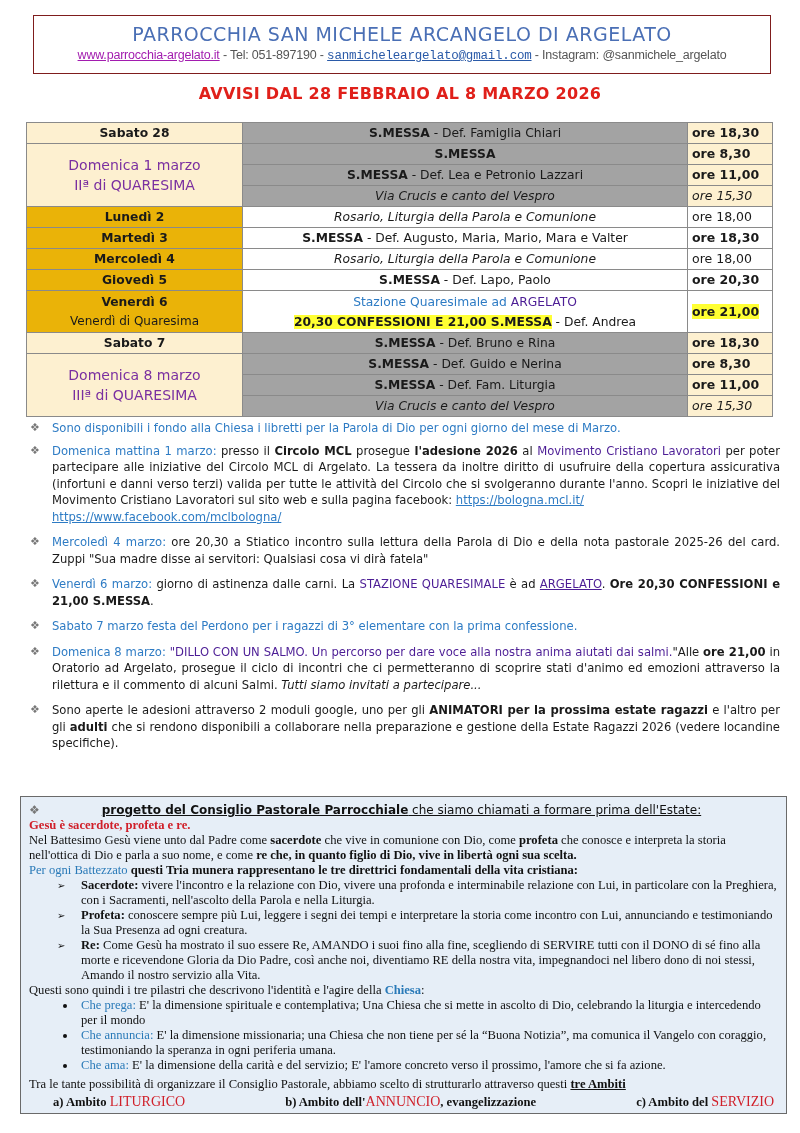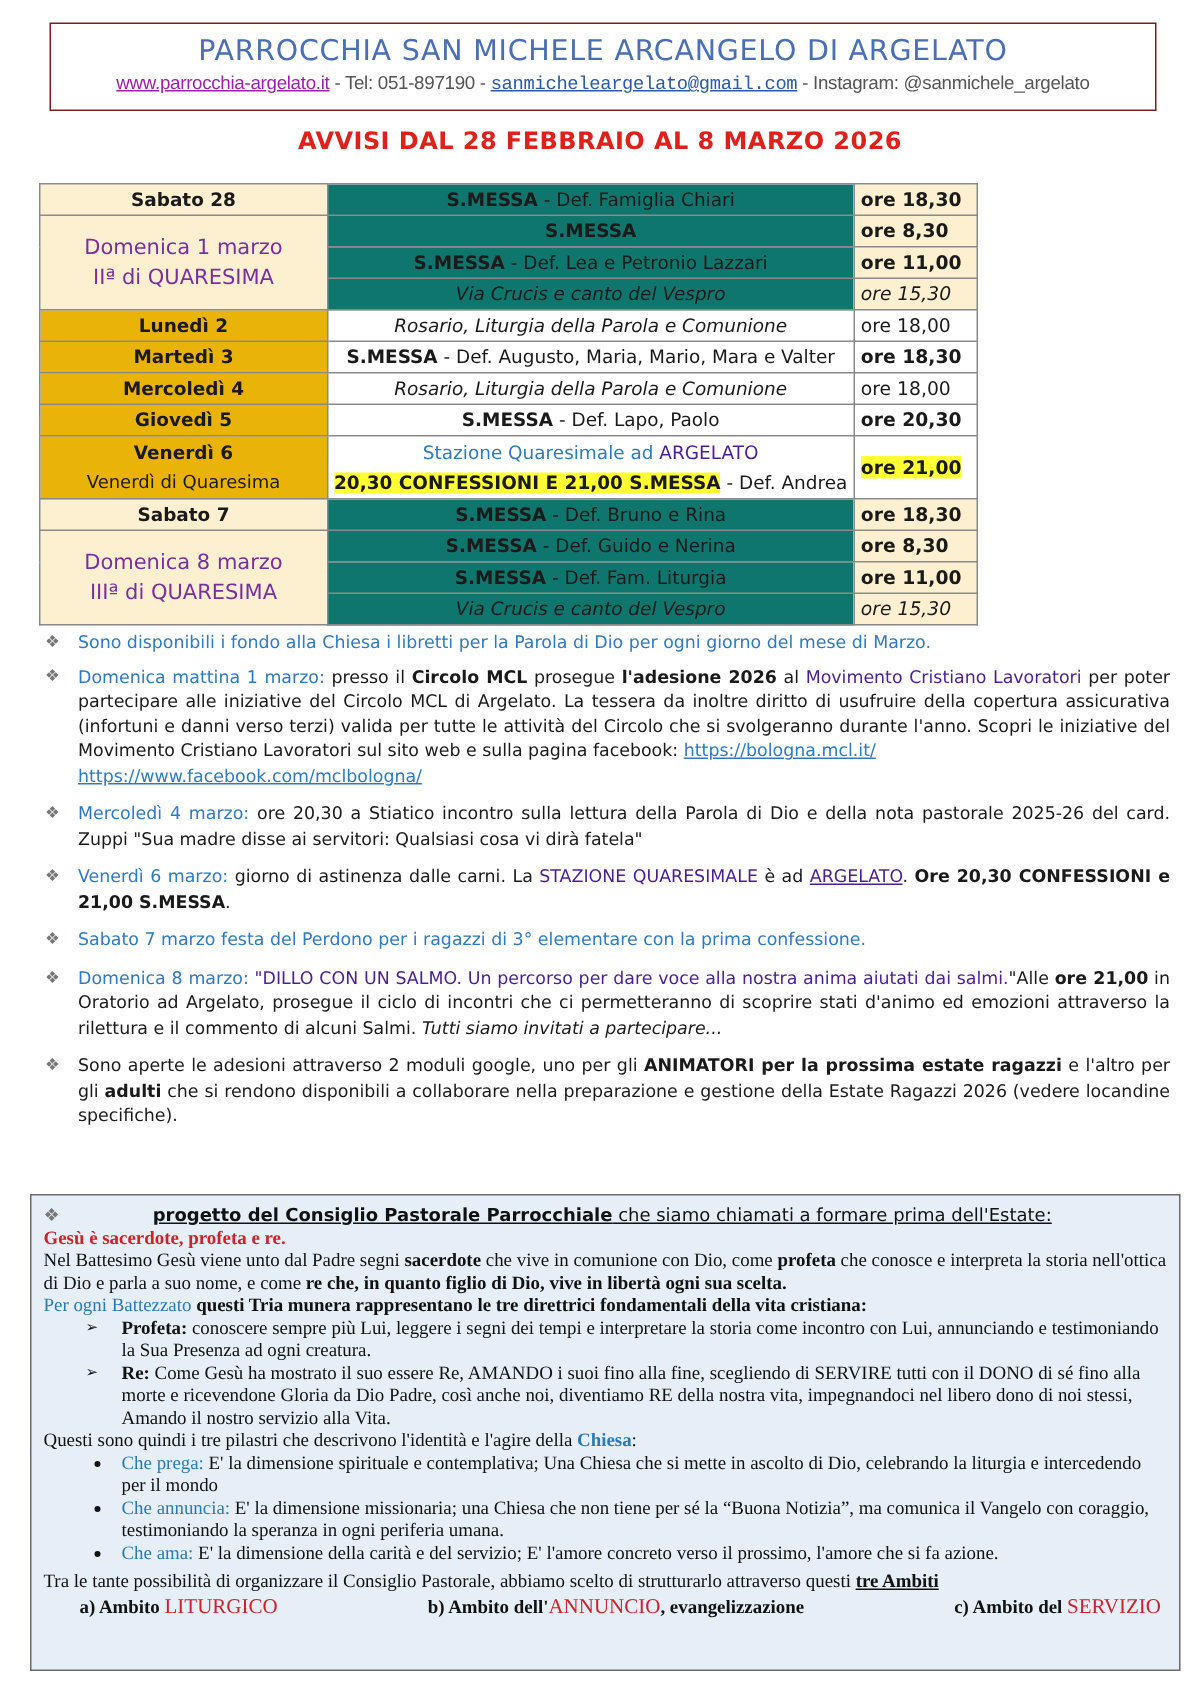--- a/index.html
+++ b/index.html
@@ -3,26 +3,26 @@
 <meta charset="utf-8">
 <style>
   html,body{margin:0;padding:0;background:#fff;}
   body{width:800px;height:1133px;position:relative;overflow:hidden;font-family:"DejaVu Sans",sans-serif;color:#1a1a1a;}
   .hdr{position:absolute;left:33px;top:15px;width:738px;height:59px;border:1px solid #7f1d1d;box-sizing:border-box;text-align:center;}
   .hdr .t1{font-family:"DejaVu Sans",sans-serif;font-size:19px;color:#4a6fb5;letter-spacing:0.5px;margin-top:6px;line-height:24px;}
   .hdr .t2{font-family:"Liberation Sans",sans-serif;font-size:12.5px;color:#555;line-height:18px;letter-spacing:-0.2px;}
   .hdr .t2 a{color:#a21caf;text-decoration:underline;}
   .hdr .t2 a.mail{color:#2a5aa8;font-family:Liberation Mono, monospace;}
   .avvisi{position:absolute;left:0;width:800px;top:84px;text-align:center;color:#e0201a;font-weight:bold;font-size:16px;letter-spacing:0.3px;}
-  table.sched{position:absolute;left:26px;top:122px;width:626px;border-collapse:collapse;font-size:12.3px;}
+  table.sched{position:absolute;left:26px;top:122px;width:747px;border-collapse:collapse;font-size:12.3px;}
   table.sched td{border:1px solid #8a8a8a;padding:0 4px;height:20px;line-height:20px;text-align:center;white-space:nowrap;}
   td.day{width:207px;background:#fdf0d0;font-weight:bold;}
   td.day.w{background:#eab308;}
   td.day.sun{color:#7a2fa0;font-weight:normal;font-size:14px;line-height:20px;}
-  td.ev{background:#0f766e;}
+  td.ev{background:#a3a3a3;}
   td.ev.w{background:#fff;}
   td.tm{width:76px;text-align:left!important;background:#fdf0d0;font-weight:bold;font-size:12.5px;}
   td.tm.w{background:#fff;}
   td.tm.n{font-weight:normal;}
   .it{font-style:italic;}
   .b{font-weight:bold;}
   .blue{color:#2d7bc4;}
   .red{color:#4c1d95;margin-top:28px;}
   .hl{background:#ffff33;}
   .sub{font-weight:normal;font-size:12px;}
@@ -163,23 +163,24 @@
     <span class="bul">❖</span>
     <span>Sono aperte le adesioni attraverso 2 moduli google, uno per gli </span><b>ANIMATORI per la prossima estate ragazzi</b><span> e l'altro per gli </span><b>adulti</b><span> che si rendono disponibili a collaborare nella preparazione e gestione della Estate Ragazzi 2026 (vedere locandine specifiche).</span>
   </div>
 </div>
 
 <div class="box">
   <div class="line1">
     <span style="color:#777;margin-right:22px;">❖</span><span class="u" style="padding-left:40px;"><b>progetto del Consiglio Pastorale Parrocchiale</b><span> che siamo chiamati a formare prima dell'Estate:</span></span>
   </div>
   <div class="red2">Gesù è sacerdote, profeta e re.</div>
-  <div><span>Nel Battesimo Gesù viene unto dal Padre segni </span><b>sacerdote</b><span> che vive in comunione con Dio, come </span><b>profeta</b><span> che conosce e interpreta la storia nell'ottica di Dio e parla a suo nome, e come </span><b>re che, in quanto figlio di Dio, vive in libertà ogni sua scelta.</b></div>
+  <div><span>Nel Battesimo Gesù viene unto dal Padre come </span><b>sacerdote</b><span> che vive in comunione con Dio, come </span><b>profeta</b><span> che conosce e interpreta la storia nell'ottica di Dio e parla a suo nome, e come </span><b>re che, in quanto figlio di Dio, vive in libertà ogni sua scelta.</b></div>
   <div><span class="blue2">Per ogni Battezzato</span><b> questi Tria munera rappresentano le tre direttrici fondamentali della vita cristiana:</b></div>
   <ul class="arr">
+    <li><b>Sacerdote:</b><span> vivere l'incontro e la relazione con Dio, vivere una profonda e interminabile relazione con Lui, in particolare con la Preghiera, con i Sacramenti, nell'ascolto della Parola e nella Liturgia.</span></li>
     <li><b>Profeta:</b><span> conoscere sempre più Lui, leggere i segni dei tempi e interpretare la storia come incontro con Lui, annunciando e testimoniando la Sua Presenza ad ogni creatura.</span></li>
     <li><b>Re:</b><span> Come Gesù ha mostrato il suo essere Re, AMANDO i suoi fino alla fine, scegliendo di SERVIRE tutti con il DONO di sé fino alla morte e ricevendone Gloria da Dio Padre, così anche noi, diventiamo RE della nostra vita, impegnandoci nel libero dono di noi stessi, Amando il nostro servizio alla Vita.</span></li>
   </ul>
   <div><span>Questi sono quindi i tre pilastri che descrivono l'identità e l'agire della </span><b class="blue2">Chiesa</b><span>:</span></div>
   <ul class="dot">
     <li><span class="blue2">Che prega:</span><span> E' la dimensione spirituale e contemplativa; Una Chiesa che si mette in ascolto di Dio, celebrando la liturgia e intercedendo per il mondo</span></li>
     <li><span class="blue2">Che annuncia:</span><span> E' la dimensione missionaria; una Chiesa che non tiene per sé la “Buona Notizia”, ma comunica il Vangelo con coraggio, testimoniando la speranza in ogni periferia umana.</span></li>
     <li><span class="blue2">Che ama:</span><span> E' la dimensione della carità e del servizio; E' l'amore concreto verso il prossimo, l'amore che si fa azione.</span></li>
   </ul>
   <div style="margin-top:4px;"><span>Tra le tante possibilità di organizzare il Consiglio Pastorale, abbiamo scelto di strutturarlo attraverso questi </span><b style="text-decoration:underline;">tre Ambiti</b></div>

